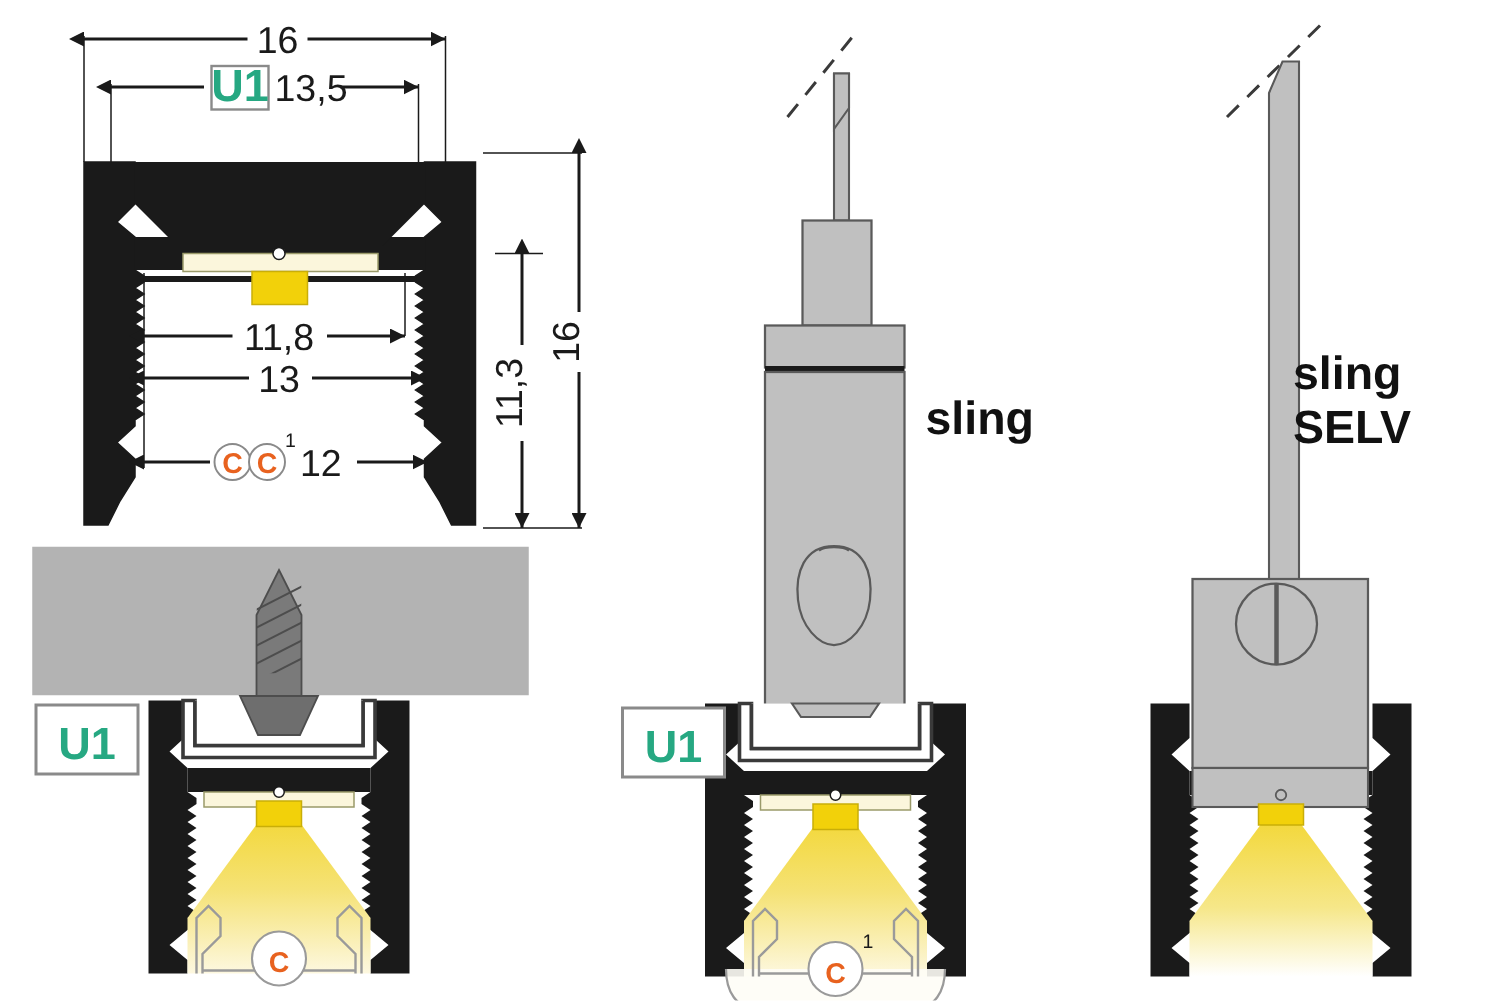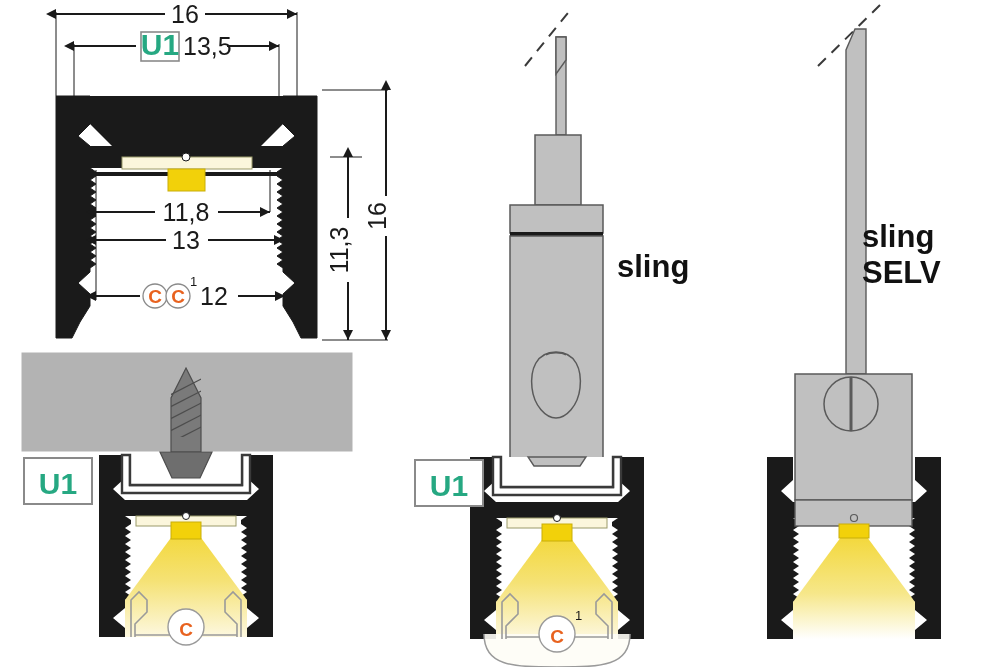--- a/index.html
+++ b/index.html
@@ -1,20 +1,20 @@
 <!DOCTYPE html>
 <html><head>
 <meta charset="utf-8">
 <style>
   html,body{margin:0;padding:0;background:#ffffff;}
   body{
     width:1000px;height:667px;position:relative;overflow:hidden;
     font-family:"Liberation Sans", sans-serif;
   }
-  #stage{position:absolute;left:0;top:0;width:1000px;height:573px;text-decoration:underline;}
+  #stage{position:absolute;left:0;top:12px;width:1000px;height:573px;text-decoration:underline;}
   svg{display:block;}
   .dimtext{font-family:"Liberation Sans",sans-serif;font-size:25px;fill:#1a1a1a;}
   .label{font-family:"Liberation Sans",sans-serif;font-size:31px;font-weight:bold;fill:#111111;}
   .u1text{font-family:"Liberation Sans",sans-serif;font-size:30px;font-weight:bold;fill:#26a882;}
   .ctext{font-family:"Liberation Sans",sans-serif;font-size:19px;font-weight:bold;fill:#e8621f;}
   .suptext{font-family:"Liberation Sans",sans-serif;font-size:13px;fill:#1a1a1a;}
 </style>
 </head>
 <body>
 

